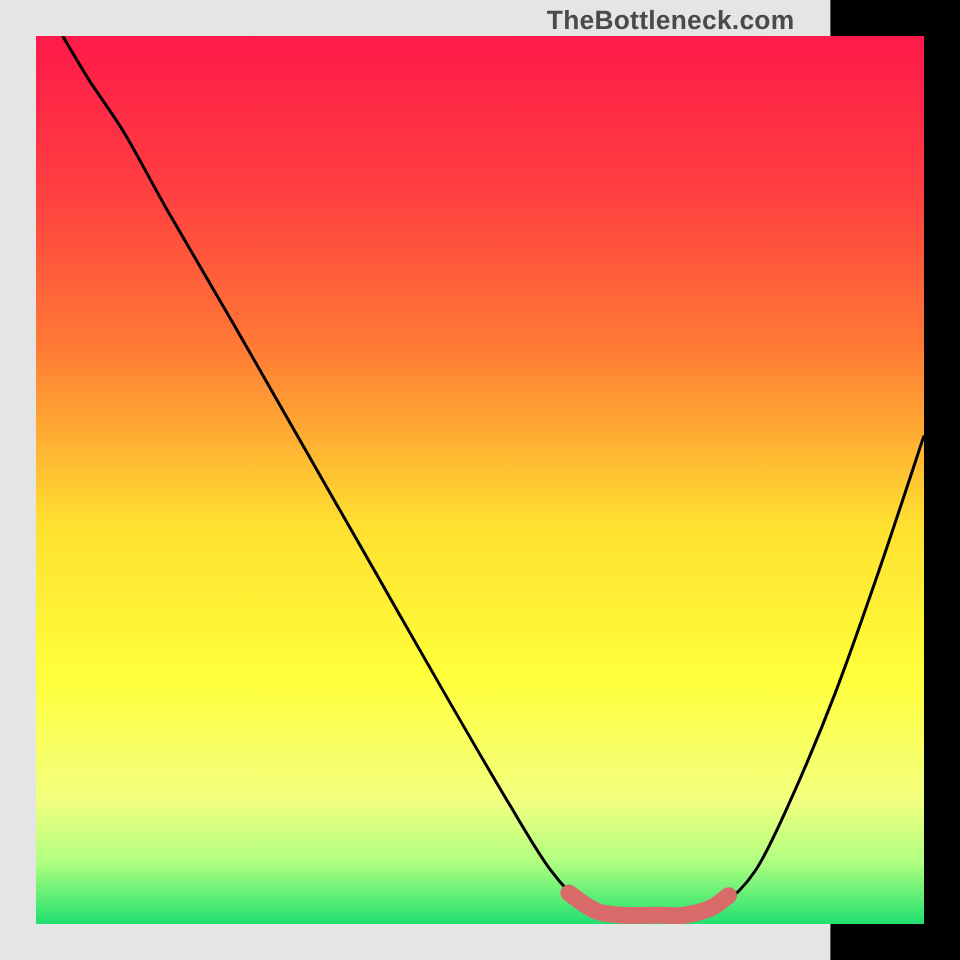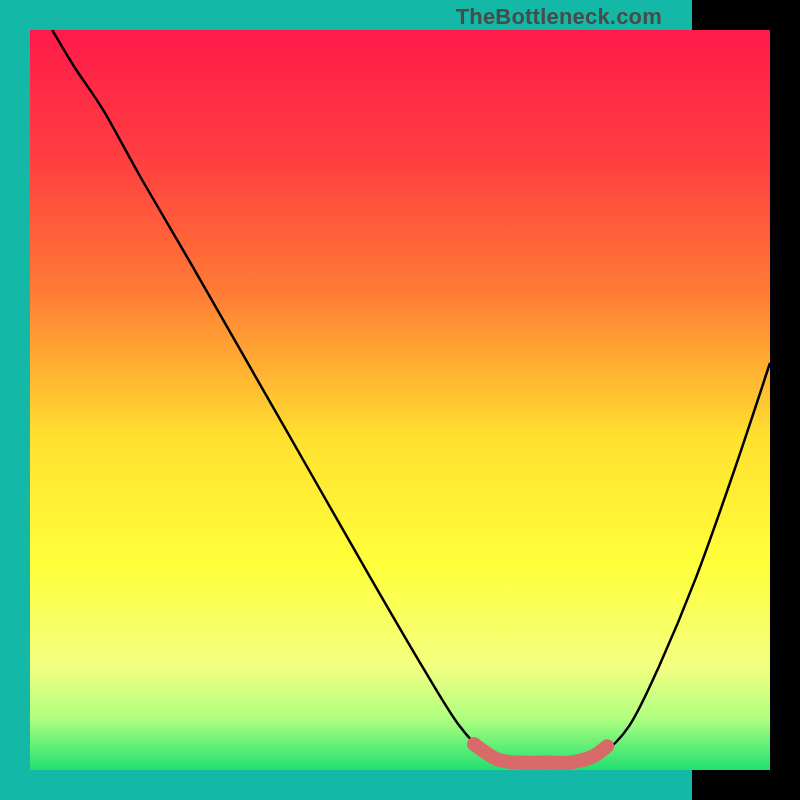--- a/index.html
+++ b/index.html
@@ -8,21 +8,21 @@
     width: 800px;
     height: 800px;
     background: #000;
     font-family: Arial, sans-serif;
     position: relative;
   }
   .container {
     width: 692px;
     height: 800px;
     position: relative;
-    background: #14b8a6;
+    background: #e5e5e5;
   }
   .plot-area {
     position: absolute;
     left: 30px;
     top: 30px;
     width: 740px;
     height: 740px;
   }
   .watermark {
     position: absolute;

